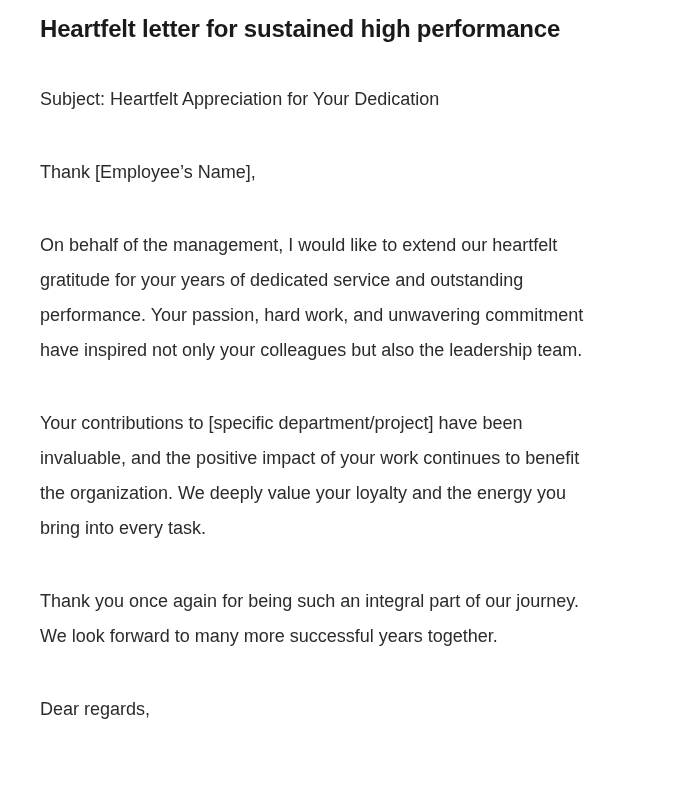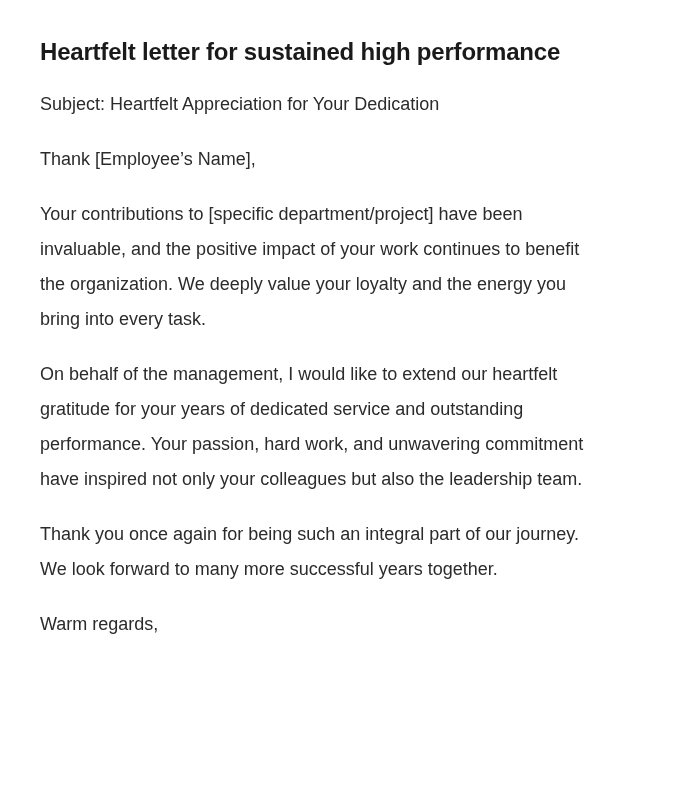--- a/index.html
+++ b/index.html
@@ -7,50 +7,50 @@
     width: 700px;
     height: 797px;
     background: #ffffff;
     overflow: hidden;
     font-family: "Liberation Sans", "DejaVu Sans", sans-serif;
   }
   .page {
     width: 700px;
     min-height: 797px;
     background: #ffffff;
-    padding: 36px 40px 0 40px;
+    padding: 13px 40px 0 40px;
   }
   .title {
     font-size: 24px;
     font-weight: 700;
     letter-spacing: -0.2px;
     line-height: 31px;
     color: #1a1a1a;
     margin: 0 0 14px 0;
   }
   .page p {
     font-size: 18px;
     line-height: 35px;
     color: #2b2b2b;
     max-width: 556px;
-    margin: 20px 0;
+    margin: 38px 0;
     font-weight: 400;
   }
 </style>
 </head>
 <body>
 
 <main class="page">
   <h1 class="title">Heartfelt letter for sustained high performance</h1>
 
   <p>Subject: Heartfelt Appreciation for Your Dedication</p>
 
   <p>Thank [Employee’s Name],</p>
 
+  <p>On behalf of the management, I would like to extend our heartfelt gratitude for your years of dedicated service and outstanding performance. Your passion, hard work, and unwavering commitment have inspired not only your colleagues but also the leadership team.</p>
+
   <p>Your contributions to [specific department/project] have been invaluable, and the positive impact of your work continues to benefit the organization. We deeply value your loyalty and the energy you bring into every task.</p>
-
-  <p>On behalf of the management, I would like to extend our heartfelt gratitude for your years of dedicated service and outstanding performance. Your passion, hard work, and unwavering commitment have inspired not only your colleagues but also the leadership team.</p>
 
   <p>Thank you once again for being such an integral part of our journey. We look forward to many more successful years together.</p>
 
-  <p>Warm regards,</p>
+  <p>Dear regards,</p>
 
 </main>
 
 </body></html>

